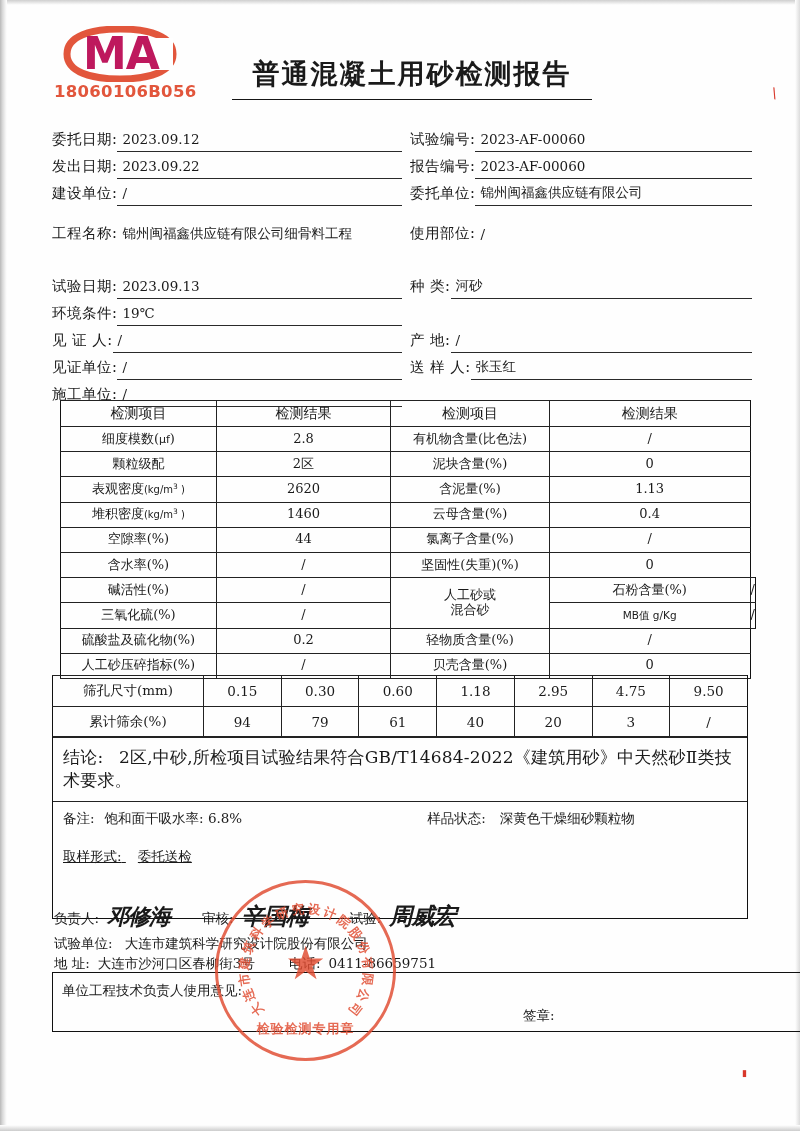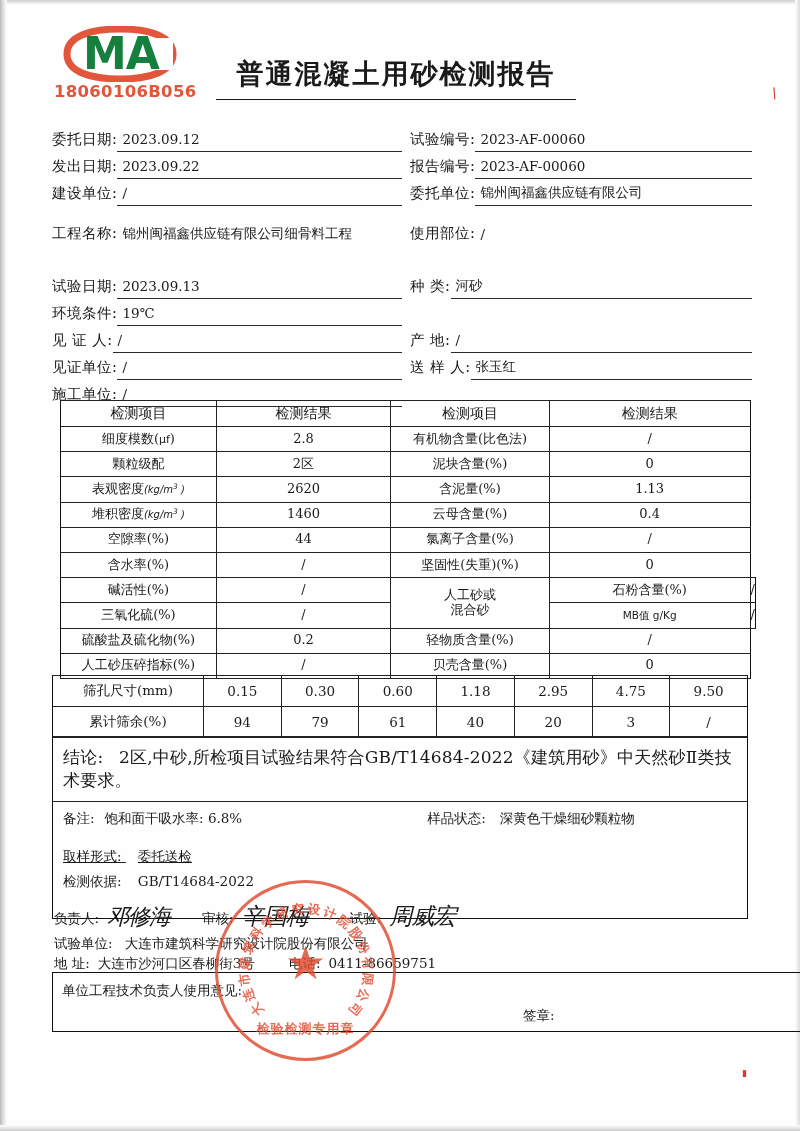--- a/index.html
+++ b/index.html
@@ -23,28 +23,28 @@
   .scan-edge-bottom{position:absolute;left:0;bottom:0;width:800px;height:6px;
      background:linear-gradient(to top,#cccccc,#ffffff);}
   .scan-edge-right{position:absolute;right:0;top:0;width:5px;height:1131px;
      background:linear-gradient(to left,#dcdcdc,#ffffff);}
 
   
   .ma-stamp{position:absolute;left:57px;top:26px;width:132px;height:84px;}
   .ma-ring{position:absolute;left:4px;top:0;width:118px;height:56px;}
   .ma-letters{position:absolute;left:0;top:2px;width:128px;height:52px;
     font-family:"DejaVu Sans",sans-serif;font-weight:700;font-size:44px;
-    letter-spacing:-1px;color:#15803d;text-align:center;line-height:52px;}
+    letter-spacing:-1px;color:#be185d;text-align:center;line-height:52px;}
   .ma-code{position:absolute;left:-3px;top:56px;width:134px;text-align:center;
     font-family:"DejaVu Sans",sans-serif;font-weight:700;font-size:16.5px;
     color:#e2563c;letter-spacing:0.3px;}
 
   
   .title{
-    position:absolute;left:216px;top:56px;width:360px;
+    position:absolute;left:232px;top:56px;width:360px;
     font-size:27px;font-weight:700;letter-spacing:2px;
     text-align:center;padding-bottom:7px;
     border-bottom:1.6px solid #161616;
     font-family:"DejaVu Serif",serif;
   }
 
   
   .fields{position:absolute;left:52px;top:125px;width:700px;}
   .frow{display:flex;height:27px;align-items:flex-end;}
   .fcol{width:350px;display:flex;align-items:flex-end;height:27px;box-sizing:border-box;}
@@ -72,21 +72,21 @@
   .tbl td,.tbl th{
     border:1px solid #222;
     font-size:13px;text-align:center;font-weight:400;
     padding:0;height:24.2px;line-height:1.15;
   }
   .tbl .outer-l{border-left:1.7px solid #111;}
   .tbl .outer-r{border-right:1.7px solid #111;}
   .tbl .hdr td{font-size:14px;height:25px;}
   .tbl .small{font-size:10.5px;font-family:"DejaVu Sans",sans-serif;}
   .c1{width:157px;}.c2{width:176px;}.c3{width:160px;}.c4{width:203px;}
-  .unit-s{font-size:10px;font-family:"DejaVu Sans",sans-serif;font-style:italic;}
+  .unit-s{font-size:10px;font-family:"DejaVu Sans",sans-serif;}
   .unit-s sup{font-size:7.5px;}
   .mu{font-family:"DejaVu Sans",sans-serif;font-size:11px;}
   .sub-left{width:62px;font-size:12.5px;line-height:1.18;}
 
   
   .sieve{
     position:absolute;left:52px;width:696px;border-collapse:collapse;
     font-family:"DejaVu Serif",serif;
   }
   .sieve td{border:1px solid #222;font-size:13.5px;text-align:center;height:30px;padding:0;}
@@ -112,21 +112,21 @@
   .single-note .v{padding-left:12px;}
   .copy-invalid{
     text-align:right;padding:7px 88px 5px 0;font-size:13.5px;
   }
 
   
   .sig-area{position:absolute;left:52px;width:696px;font-family:"DejaVu Serif",serif;}
   .sig-row{display:flex;align-items:flex-end;height:34px;padding-left:2px;}
   .sig-k{font-size:13.5px;white-space:nowrap;padding-bottom:4px;}
   .sig-hand{
-    font-family:"DejaVu Serif",serif;font-size:23px;font-style:italic;font-weight:400;
+    font-family:"DejaVu Serif",serif;font-size:23px;font-style:italic;font-weight:700;
     padding:0 0 0 8px;transform:skewX(-9px) rotate(-3deg);white-space:nowrap;
     letter-spacing:-1px;
     text-align:right;
   }
   .org-row{font-size:13.5px;padding:3px 0 0 2px;white-space:nowrap;}
   .org-row .v{padding-left:8px;}
   .addr-row{font-size:13.5px;padding:2px 0 0 2px;white-space:nowrap;display:flex;}
   .addr-row .tel-k{padding-left:34px;}
   .addr-row .tel-v{padding-left:8px;font-family:"DejaVu Serif",serif;}
 
@@ -406,24 +406,20 @@
       <span class="v">饱和面干吸水率: 6.8%</span>
       <span class="k2">样品状态:</span>
       <span class="v2">深黄色干燥细砂颗粒物</span>
     </div>
 
     <div class="single-note" style="padding-top:20px;text-decoration:underline;">
       <span>取样形式:</span>
       <span class="v">委托送检</span>
     </div>
 
-    <div class="single-note">
-      <span>检测依据:</span>
-      <span class="v">GB/T14684-2022</span>
-    </div>
 
   </div>
 
   <div class="sig-area" style="top:898px;">
     <div class="sig-row">
       <span class="sig-k">负责人:</span>
       <span class="sig-hand" style="font-size:22px;">邓修海</span>
       <span class="sig-k" style="padding-left:32px;">审核:</span>
       <span class="sig-hand">辛国梅</span>
       <span class="sig-k" style="padding-left:42px;">试验:</span>

